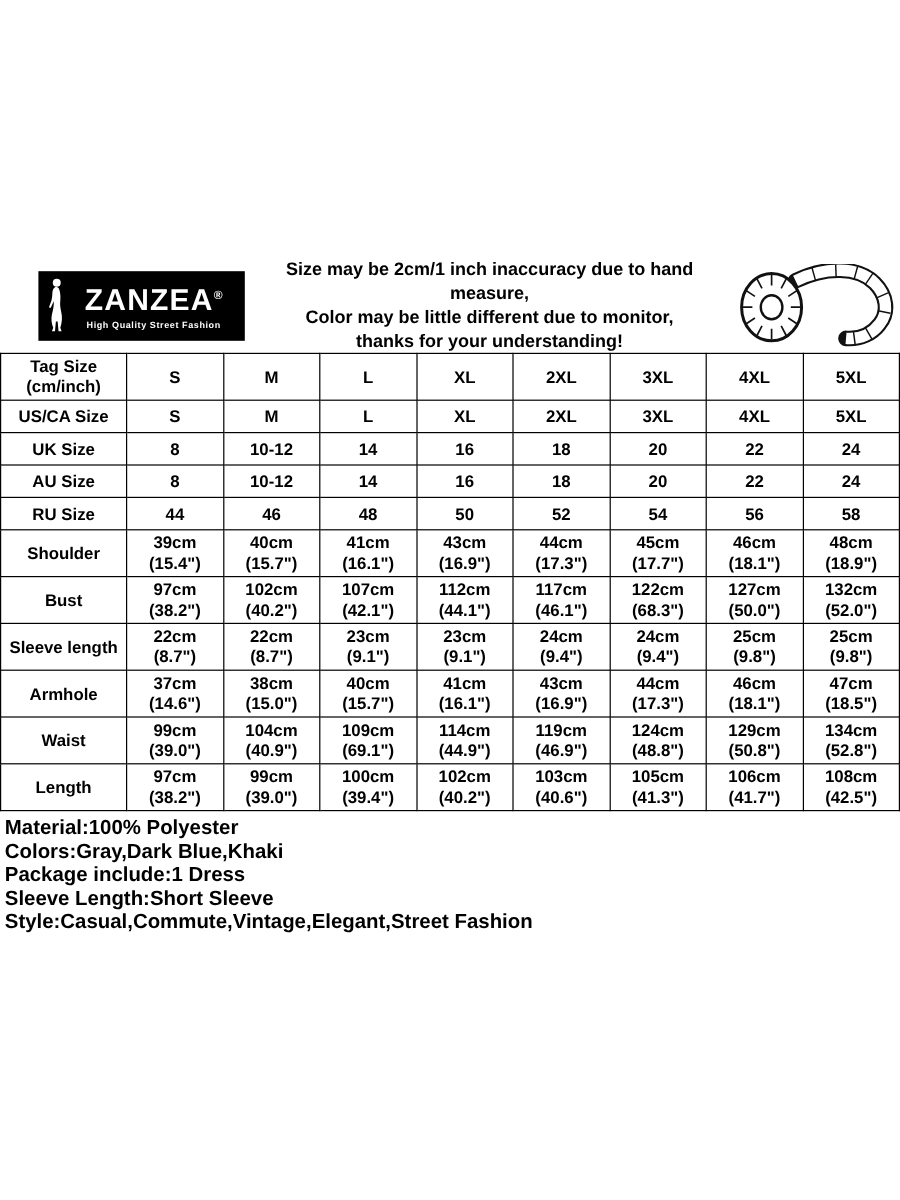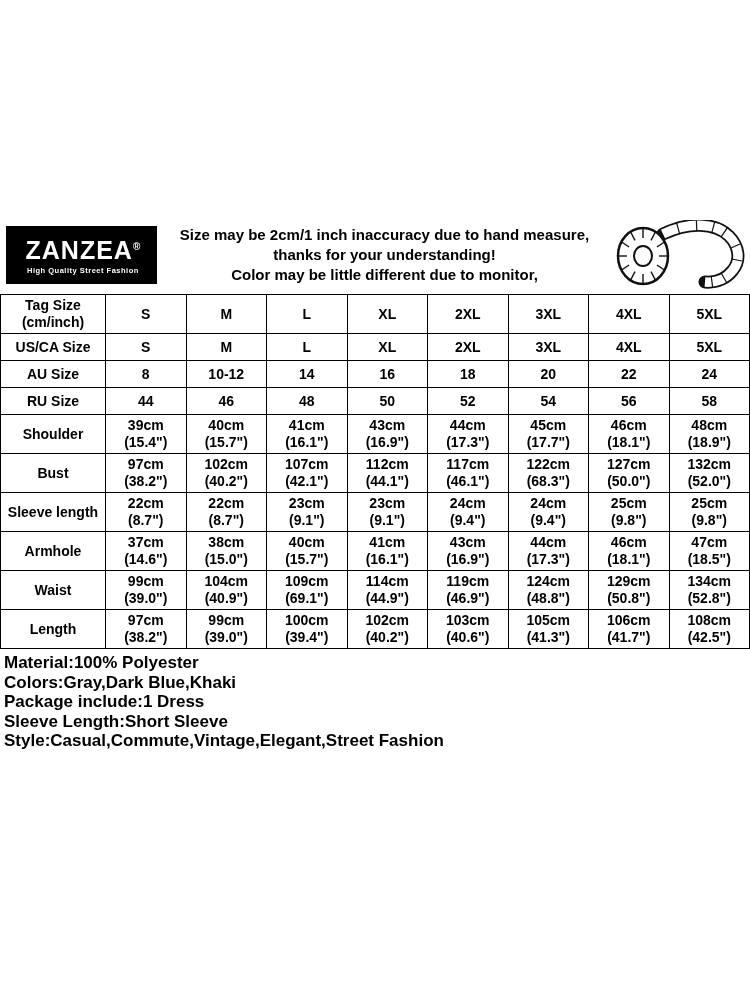--- a/index.html
+++ b/index.html
@@ -11,23 +11,24 @@
     overflow: hidden;
   }
   .page { width: 750px; height: 1000px; padding-top: 220px; background: #fff; }
 
   
   .header {
     display: flex; align-items: center;
     height: 74px; padding: 0 4px 4px 6px; gap: 6px;
   }
   .logo {
-    width: 151px; height: 58px; background: #000; color: #fff;
+    width: 172px; height: 58px; background: #000; color: #fff;
     display: flex; align-items: center; padding: 4px 7px 6px 5px; gap: 3px;
     flex: 0 0 auto;
+    margin-left: 26px;
   }
   .logo-text { flex: 1; display: flex; flex-direction: column; align-items: center; }
   .brand-row { font-weight: bold; font-size: 25px; letter-spacing: 1px; line-height: 28px; white-space: nowrap; }
   .brand-row sup { font-size: 10px; vertical-align: super; letter-spacing: 0; }
   .tagline-row { width: 100%; display: flex; align-items: center; gap: 13px; margin-top: 1px; }
   .tagline-row .rule { flex: 1; border-top: 1px solid #fff; height: 0; }
   .tagline { font-size: 7.5px; letter-spacing: 0.5px; white-space: nowrap; font-weight: bold; }
 
   .notice { flex: 1 1 auto; text-align: center; font-weight: bold; font-size: 15px; line-height: 20px; }
 
@@ -66,22 +67,22 @@
         <div class="tagline-row">
           <span class="rule"></span>
           <span class="tagline">High Quality Street Fashion</span>
           <span class="rule"></span>
         </div>
       </div>
     </div>
 
     <div class="notice">
       <div>Size may be 2cm/1 inch inaccuracy due to hand measure,</div>
+      <div>Color may be little different due to monitor,</div>
       <div>thanks for your understanding!</div>
-      <div>Color may be little different due to monitor,</div>
     </div>
 
     <div class="tape-wrap">
       <svg width="132" height="70" viewBox="0 0 132 70" aria-hidden="true">
         <g fill="none" stroke="#111">
 
           <path d="M50 14 C 75 2 102 2 116 16 C 126 26 128 40 120 50 C 114 58 104 63 92 62" stroke-width="13" stroke-linecap="round"></path>
           <path d="M50 14 C 75 2 102 2 116 16 C 126 26 128 40 120 50 C 114 58 104 63 92 62" stroke="#fff" stroke-width="9.5" stroke-linecap="butt"></path>
 
           <g stroke-width="1.2">
@@ -139,20 +140,31 @@
           <td>S</td>
           <td>M</td>
           <td>L</td>
           <td>XL</td>
           <td>2XL</td>
           <td>3XL</td>
           <td>4XL</td>
           <td>5XL</td>
         </tr>
         <tr>
+          <th>UK Size</th>
+          <td>8</td>
+          <td>10-12</td>
+          <td>14</td>
+          <td>16</td>
+          <td>18</td>
+          <td>20</td>
+          <td>22</td>
+          <td>24</td>
+        </tr>
+        <tr>
           <th>AU Size</th>
           <td>8</td>
           <td>10-12</td>
           <td>14</td>
           <td>16</td>
           <td>18</td>
           <td>20</td>
           <td>22</td>
           <td>24</td>
         </tr>

